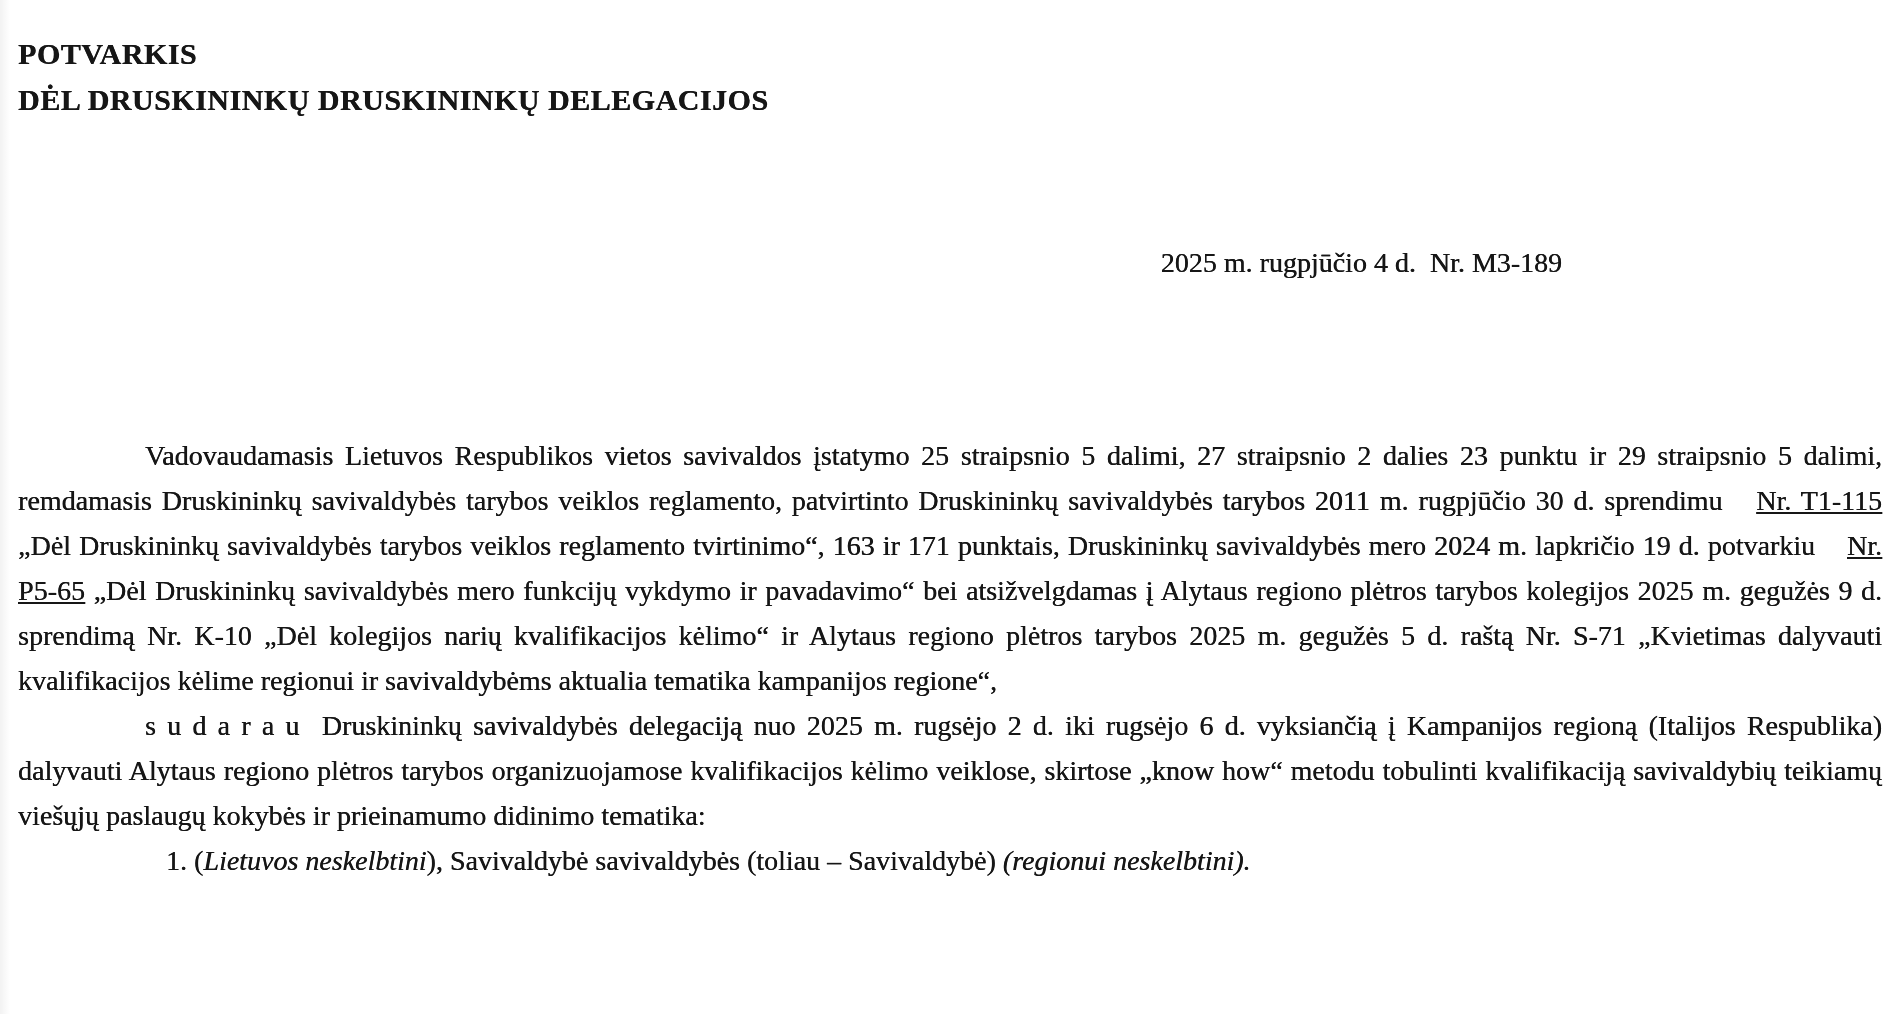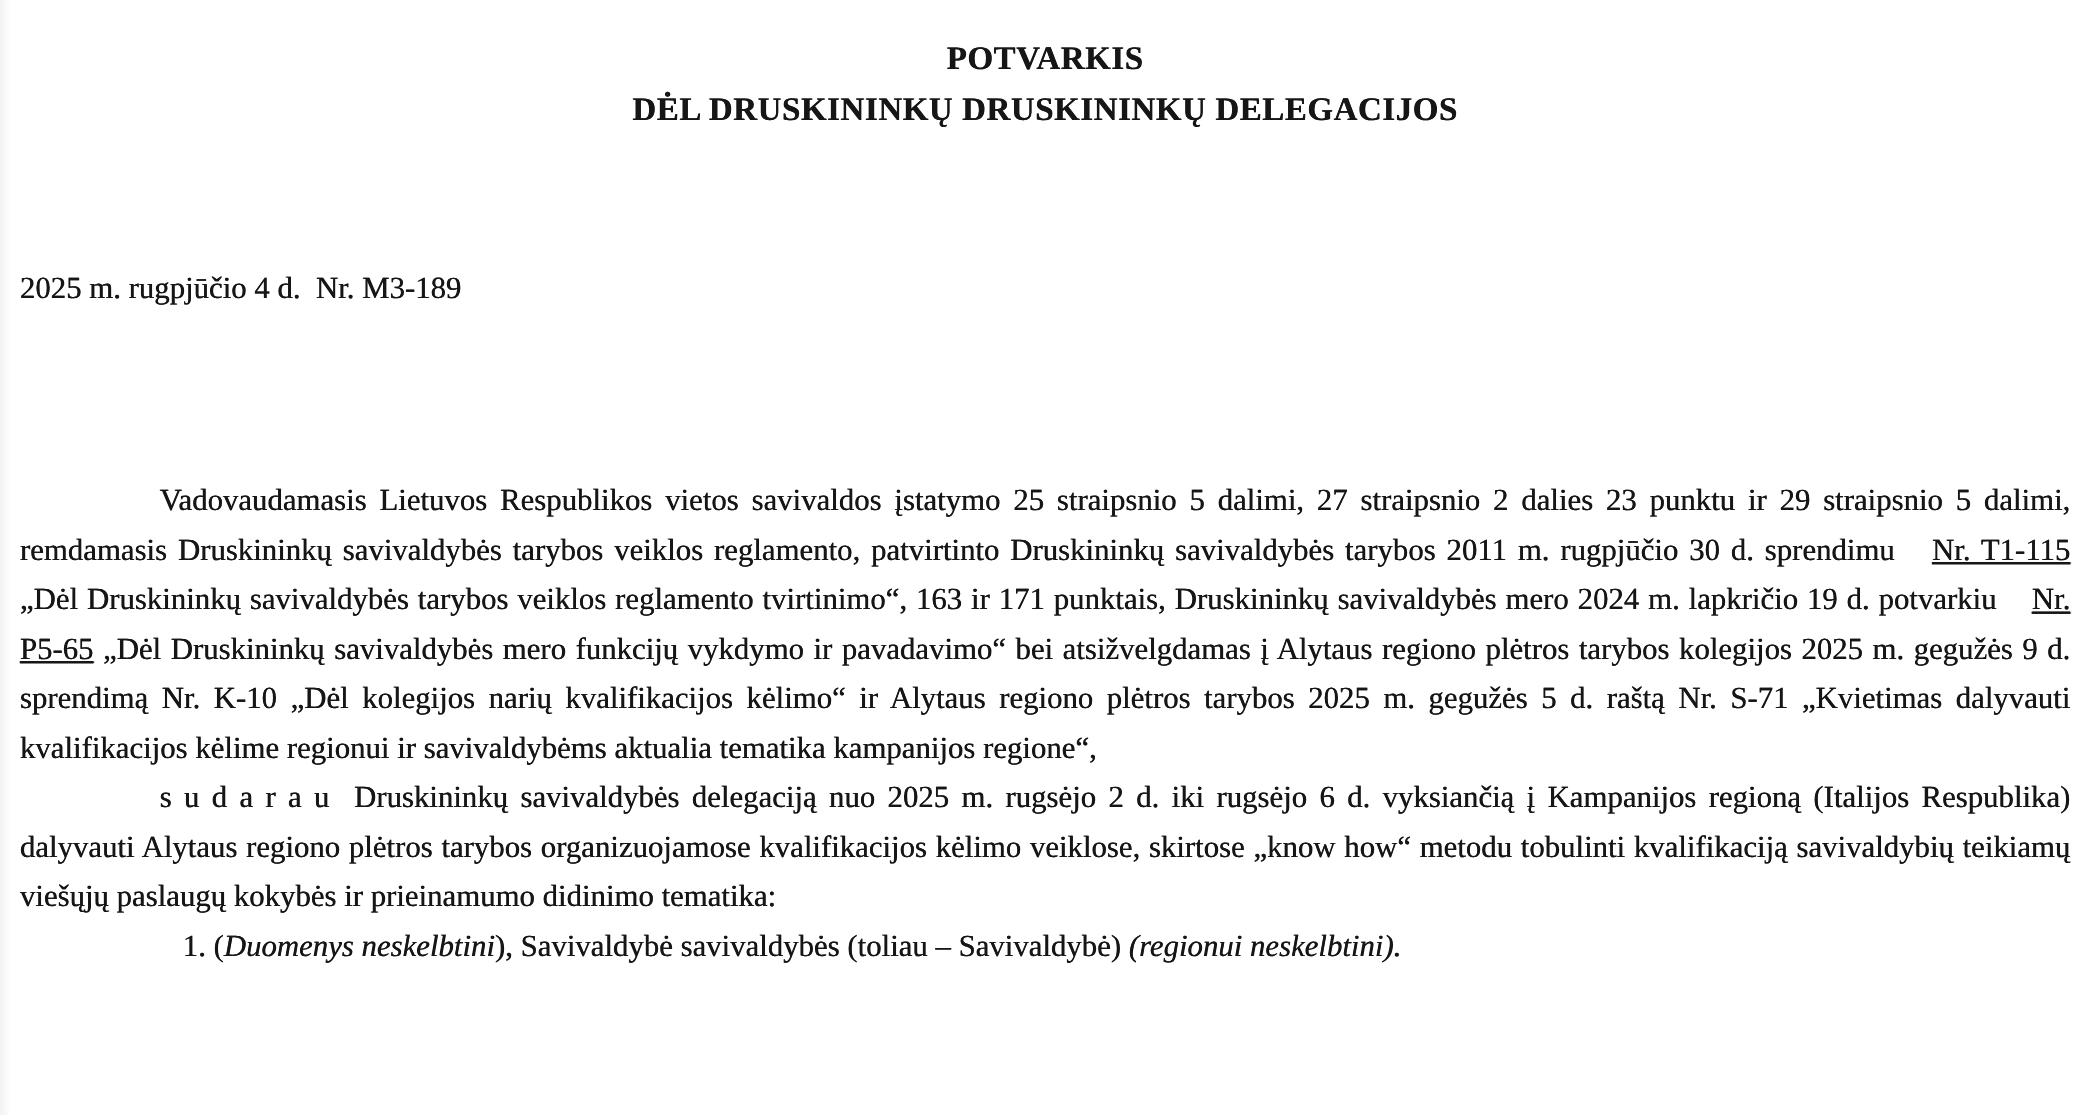--- a/index.html
+++ b/index.html
@@ -18,30 +18,30 @@
     position: relative;
     width: 1900px;
     height: 1014px;
     box-sizing: border-box;
     padding: 34px 18px 0 18px;
     background:
       linear-gradient(to right, rgba(0,0,0,0.05) 0px, rgba(0,0,0,0.0) 10px),
       #ffffff;
     text-shadow: 0.35px 0 0 currentColor; 
   }
-  .doc-header { text-align: center; }
+  .doc-header { }
   .doc-title {
     font-weight: bold;
     font-size: 30px;
     line-height: 40px;
     letter-spacing: 0.5px;
   }
   .doc-title + .doc-title { margin-top: 6px; }
   .doc-meta {
-    text-align: left;
+    text-align: right;
     margin-top: 30px;
     margin-right: 320px; 
     font-size: 28px;
     line-height: 45px;
     white-space: pre-wrap;
     font-family: Liberation Serif, serif;
   }
   .body-par {
     margin: 0;
     font-size: 28px;
@@ -79,17 +79,17 @@
 
   <div class="doc-meta">
     <div>2025 m. rugpjūčio 4 d.  Nr. M3-189</div>
   </div>
 
   <p class="body-par first"><span>Vadovaudamasis Lietuvos Respublikos vietos savivaldos įstatymo 25 straipsnio 5 dalimi, 27 straipsnio 2 dalies 23 punktu ir 29 straipsnio 5 dalimi, remdamasis Druskininkų savivaldybės tarybos veiklos reglamento, patvirtinto Druskininkų savivaldybės tarybos 2011 m. rugpjūčio 30 d. sprendimu </span><span class="u">Nr. T1-115</span><span> „Dėl Druskininkų savivaldybės tarybos veiklos reglamento tvirtinimo“, 163 ir 171 punktais, Druskininkų savivaldybės mero 2024 m. lapkričio 19 d. potvarkiu </span><span class="u">Nr. P5-65</span><span> „Dėl Druskininkų savivaldybės mero funkcijų vykdymo ir pavadavimo“ bei atsižvelgdamas į Alytaus regiono plėtros tarybos kolegijos 2025 m. gegužės 9 d. sprendimą Nr. K-10 „Dėl kolegijos narių kvalifikacijos kėlimo“ ir Alytaus regiono plėtros tarybos 2025 m. gegužės 5 d. raštą Nr. S-71 „Kvietimas dalyvauti kvalifikacijos kėlime regionui ir savivaldybėms aktualia tematika kampanijos regione“,</span></p>
 
   <p class="body-par"><span class="kw">s u d a r a u </span><span> Druskininkų savivaldybės delegaciją nuo 2025 m. rugsėjo 2 d. iki rugsėjo 6 d. vyksiančią į Kampanijos regioną (Italijos Respublika) dalyvauti Alytaus regiono plėtros tarybos organizuojamose kvalifikacijos kėlimo veiklose, skirtose „know how“ metodu tobulinti kvalifikaciją savivaldybių teikiamų viešųjų paslaugų kokybės ir prieinamumo didinimo tematika:</span></p>
 
   <div class="list">
-    <p class="list-item"><span>1. (</span><span class="it">Duomenys neskelbtini</span><span>), Savivaldybė savivaldybės (toliau – Savivaldybė) </span><span class="it">(regionui neskelbtini).</span></p>
+    <p class="list-item"><span>1. (</span><span class="it">Lietuvos neskelbtini</span><span>), Savivaldybė savivaldybės (toliau – Savivaldybė) </span><span class="it">(regionui neskelbtini).</span></p>
 
   </div>
 
 </div>
 
 </body></html>

